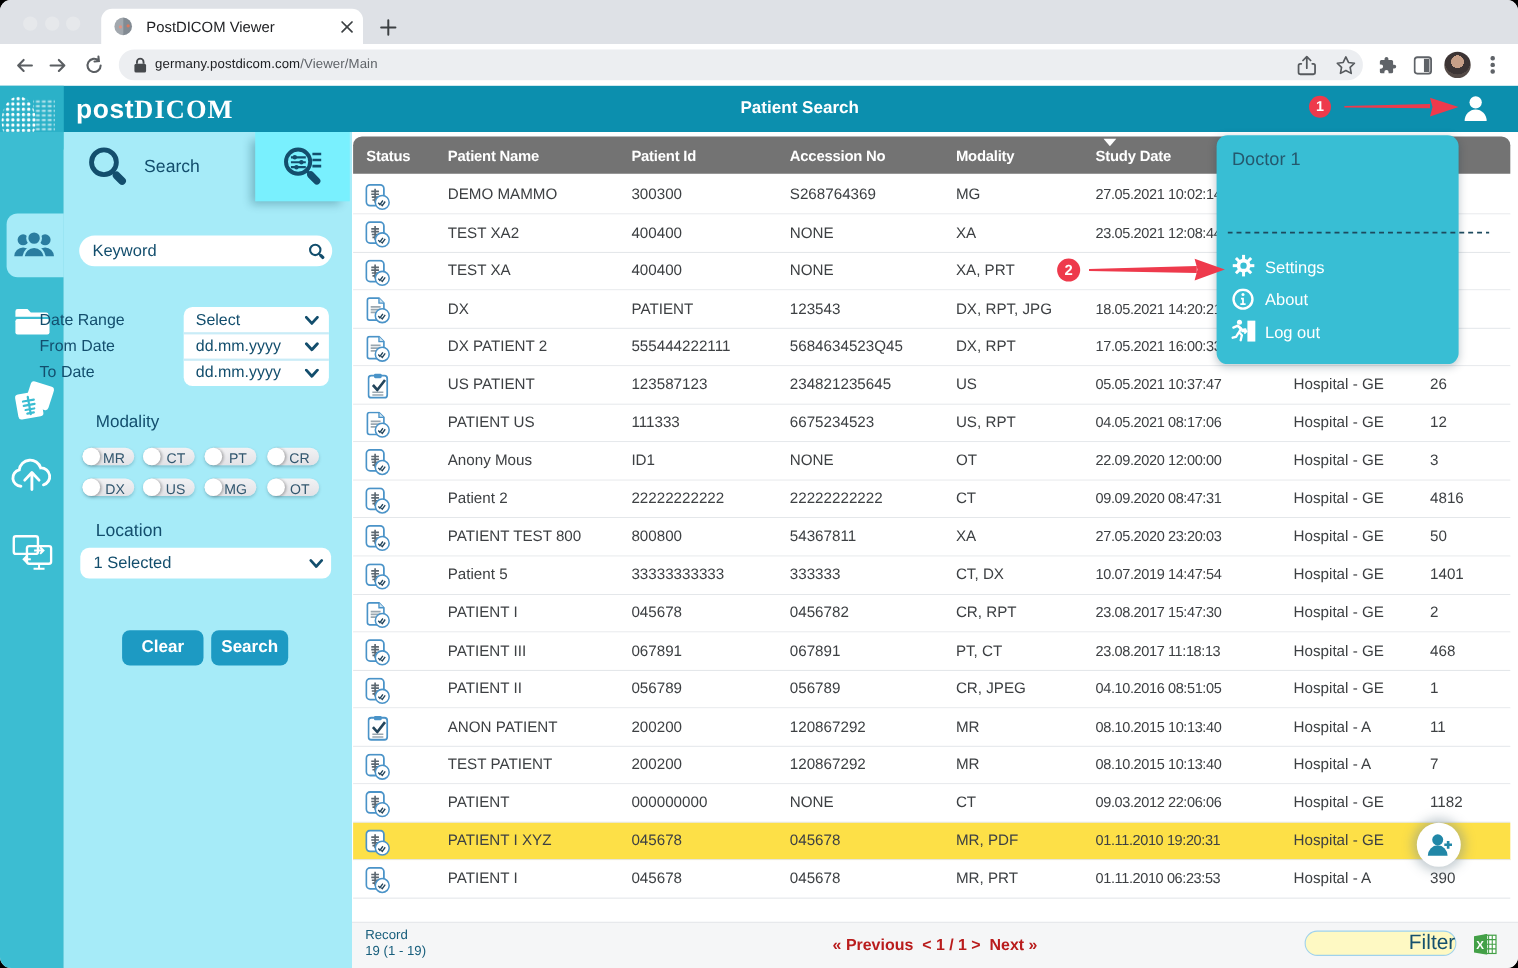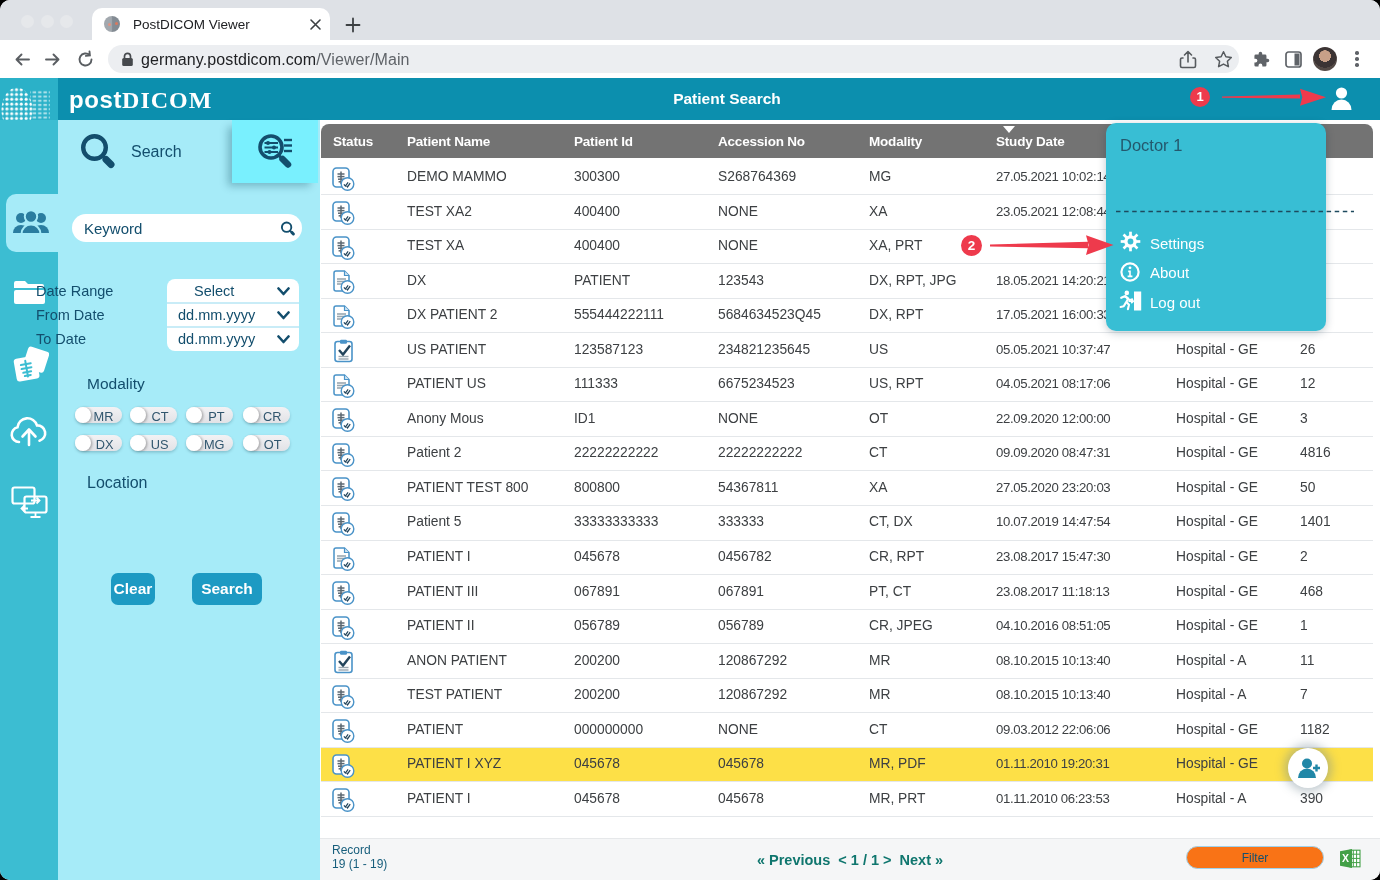--- a/index.html
+++ b/index.html
@@ -9,21 +9,21 @@
   .abs { position:absolute; }
 
   
   #tabstrip { left:0; top:0; width:1380px; height:40px; background:#dee1e6; }
   .tdot { width:13px; height:13px; border-radius:50%; background:#e6e8eb; top:15px; }
   #tab { left:92px; top:8px; width:238px; height:32px; background:#fff; border-radius:10px 10px 0 0; }
   .tabcurve { width:10px; height:10px; bottom:0; background:radial-gradient(circle at 0 0, transparent 10px, #fff 10.5px); }
   #tabtitle { left:133px; top:17px; font-size:13.5px; color:#202124; }
   #urlrow { left:0; top:40px; width:1380px; height:38px; background:#fff; }
   #urlpill { left:108px; top:45px; width:1131px; height:28px; border-radius:14px; background:#eceef1; }
-  #urltext { left:141px; top:51px; font-size:16px; color:#202124; letter-spacing:0.1px; }
+  #urltext { left:141px; top:51px; font-size:12px; color:#202124; letter-spacing:0.1px; }
   #urltext .dim { color:#5f6368; }
 
   
   #apphdr { left:0; top:78px; width:1380px; height:42px; background:#0c8fae; }
   #logosq { left:0; top:78px; width:58px; height:58px; background:#2bb1c8; }
   #brand { left:69px; top:86px; font-size:24px; font-weight:bold; color:#fff; letter-spacing:0.6px; }
   #ptitle { left:0; top:90px; width:1454px; text-align:center; font-size:15.5px; font-weight:bold; color:#fff; }
 
   
   #sidebar { left:0; top:120px; width:58px; height:760px; background:#3cbdd2; }
@@ -56,22 +56,22 @@
   .row { position:relative; width:1052px; height:34.55px; border-bottom:1px solid #e4e7ea; background:#fff; }
   .row.hl { background:#fde047; }
   .cell { position:absolute; top:8.5px; font-size:13.8px; color:#3d4043; white-space:nowrap; }
   .c1 { left:86px; } .c2 { left:253px; } .c3 { left:397px; } .c4 { left:548px; }
   .c5 { left:675px; font-size:13.2px; letter-spacing:-0.35px; } .c6 { left:855px; } .c7 { left:979px; }
   .sico { position:absolute; left:11px; top:6px; }
 
   
   #foot { left:320px; top:838px; width:1060px; height:42px; background:#f5f6f7; border-top:1px solid #e6e8ea; }
   #rec { left:12px; top:4px; font-size:12px; color:#175e7c; line-height:14px; }
-  #pag { left:0; top:13px; width:1060px; text-align:center; font-size:14.5px; color:#0f766e; font-weight:bold; }
-  #filterbtn { left:866px; top:7px; width:138px; height:23px; border:1.5px solid #9fd2ec; border-radius:12px; background:#f97316; text-align:center; font-size:12px; color:#15506e; line-height:22px; }
+  #pag { left:0; top:13px; width:1060px; text-align:center; font-size:14.5px; color:#b91c1c; font-weight:bold; }
+  #filterbtn { left:866px; top:7px; width:138px; height:23px; border:1.5px solid #9fd2ec; border-radius:12px; background:#fef9c3; text-align:right; font-size:19px; color:#15506e; line-height:22px; }
 
   
   #dd { left:1106px; top:123px; width:220px; height:208px; background:#38bed4; border-radius:10px; box-shadow:0 2px 8px rgba(0,40,60,.25); }
   #ddname { left:14px; top:13px; font-size:16.5px; color:#24586d; }
   #ddsep { left:10px; top:87px; }
   .dditem { position:absolute; left:44px; font-size:15px; color:#fff; }
 
   
   .redbadge { position:absolute; border-radius:50%; background:#ee3a4c; color:#fff; font-weight:bold; text-align:center; }
   #fab { left:1288px; top:748px; width:40px; height:40px; border-radius:50%; background:#fff; box-shadow:0 0 10px 4px rgba(120,140,150,.45); }
@@ -232,21 +232,21 @@
     <div id="kwtext" class="abs">Keyword</div>
     <svg class="abs" style="left:221px;top:100px;" width="18" height="18" viewBox="0 0 18 18">
       <circle cx="7.6" cy="7.2" r="4.7" stroke="#134e6d" stroke-width="1.9" fill="none"></circle>
       <path d="M11 10.6 L12.2 11.8" stroke="#134e6d" stroke-width="1.8" stroke-linecap="round"></path>
       <path d="M12.8 12.4 L14.4 14" stroke="#134e6d" stroke-width="3" stroke-linecap="round"></path>
     </svg>
     <div class="flabel" style="top:163px;">Date Range</div>
     <div class="flabel" style="top:187px;">From Date</div>
     <div class="flabel" style="top:211px;">To Date</div>
     <div id="datesblock" class="abs">
-      <div class="drow" style="top:0;margin-left:16px;">
+      <div class="drow" style="top:0;">
           <span class="dval">Select</span>
         </div>
       <div class="dsep" style="top:23px;"></div>
       <div class="drow" style="top:24px;">
           <span class="dval">dd.mm.yyyy</span>
         </div>
       <div class="dsep" style="top:47px;"></div>
       <div class="drow" style="top:48px;">
           <span class="dval">dd.mm.yyyy</span>
         </div>
@@ -287,21 +287,27 @@
       </div>
     <div class="chip" style="left:128px;top:315px;">
         <span class="knob"></span>
         <span class="clab">MG</span>
       </div>
     <div class="chip" style="left:185px;top:315px;">
         <span class="knob"></span>
         <span class="clab">OT</span>
       </div>
     <div id="loclbl" class="abs">Location</div>
-    <div class="tealbtn" style="left:53px;top:453px;width:44px;">Clear</div>
+    <div id="locsel" class="abs">
+      <div id="locseltext" class="abs">1 Selected</div>
+      <svg class="abs" style="left:208px;top:10px;" width="13" height="9" viewBox="0 0 13 9">
+          <path d="M1.5 1.5 L6.5 7 L11.5 1.5" stroke="#134e6d" stroke-width="2.4" fill="none" stroke-linecap="round" stroke-linejoin="round"></path>
+        </svg>
+    </div>
+    <div class="tealbtn" style="left:53px;top:453px;width:74px;">Clear</div>
     <div class="tealbtn" style="left:134px;top:453px;width:70px;">Search</div>
   </div>
 
   <div id="tablehdr" class="abs">
     <span class="th" style="left:12px;">Status</span>
     <span class="th" style="left:86px;">Patient Name</span>
     <span class="th" style="left:253px;">Patient Id</span>
     <span class="th" style="left:397px;">Accession No</span>
     <span class="th" style="left:548px;">Modality</span>
     <span class="th" style="left:675px;">Study Date</span>

